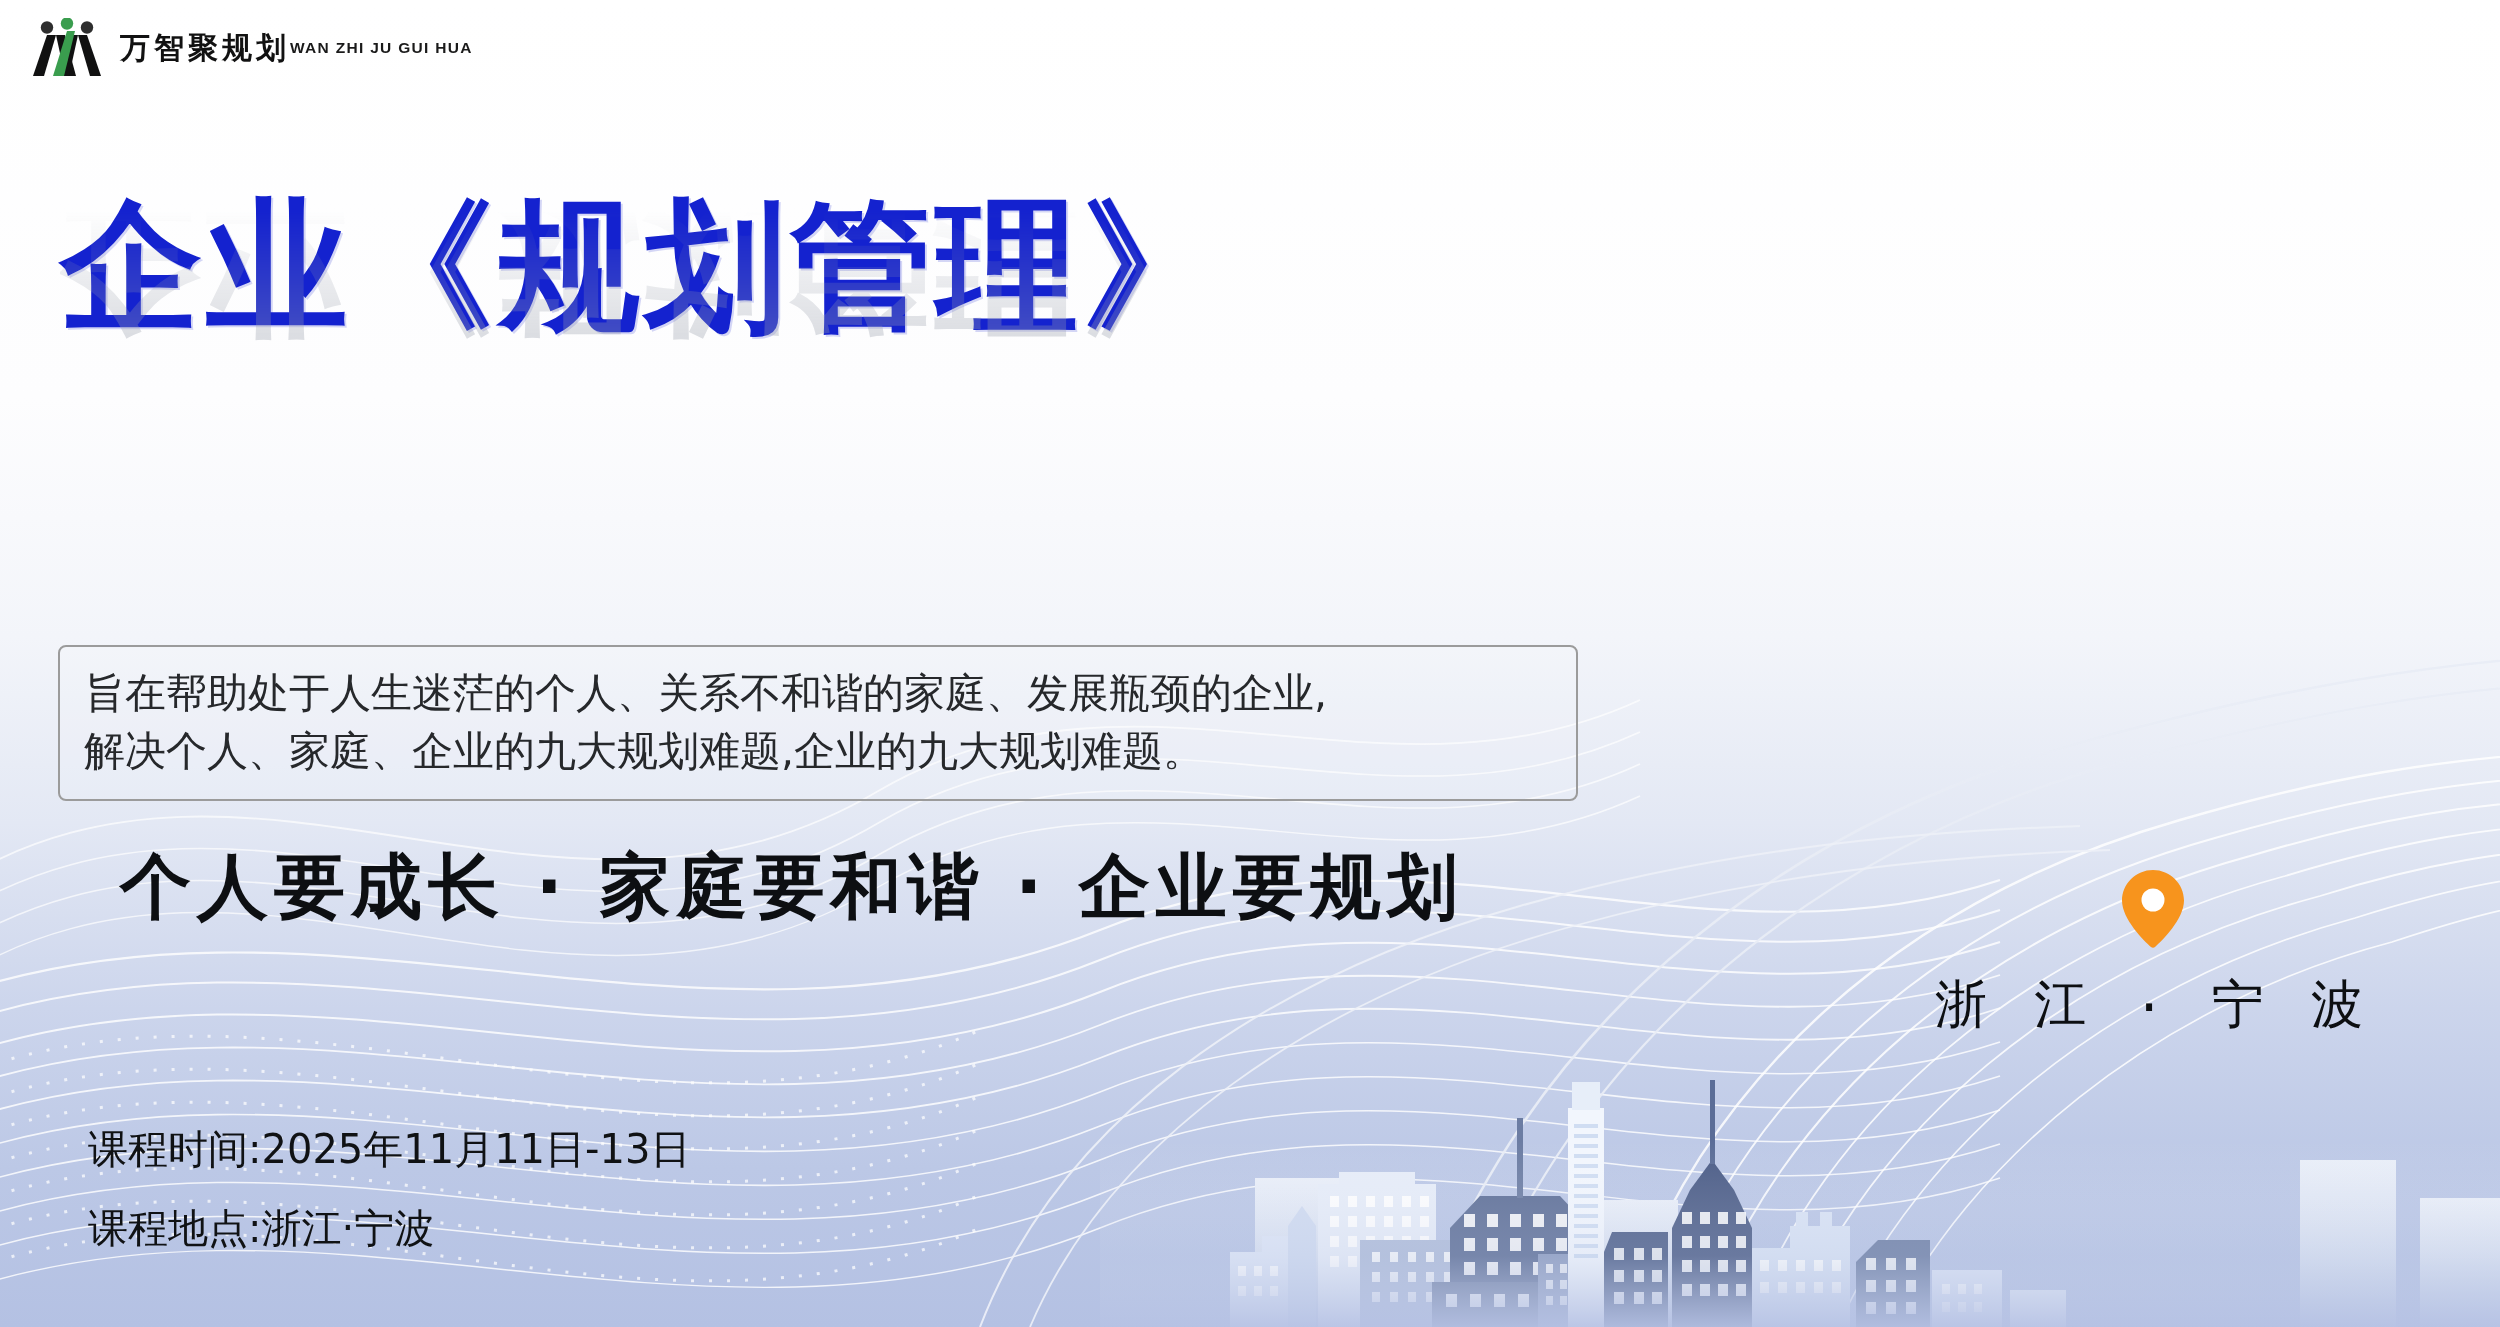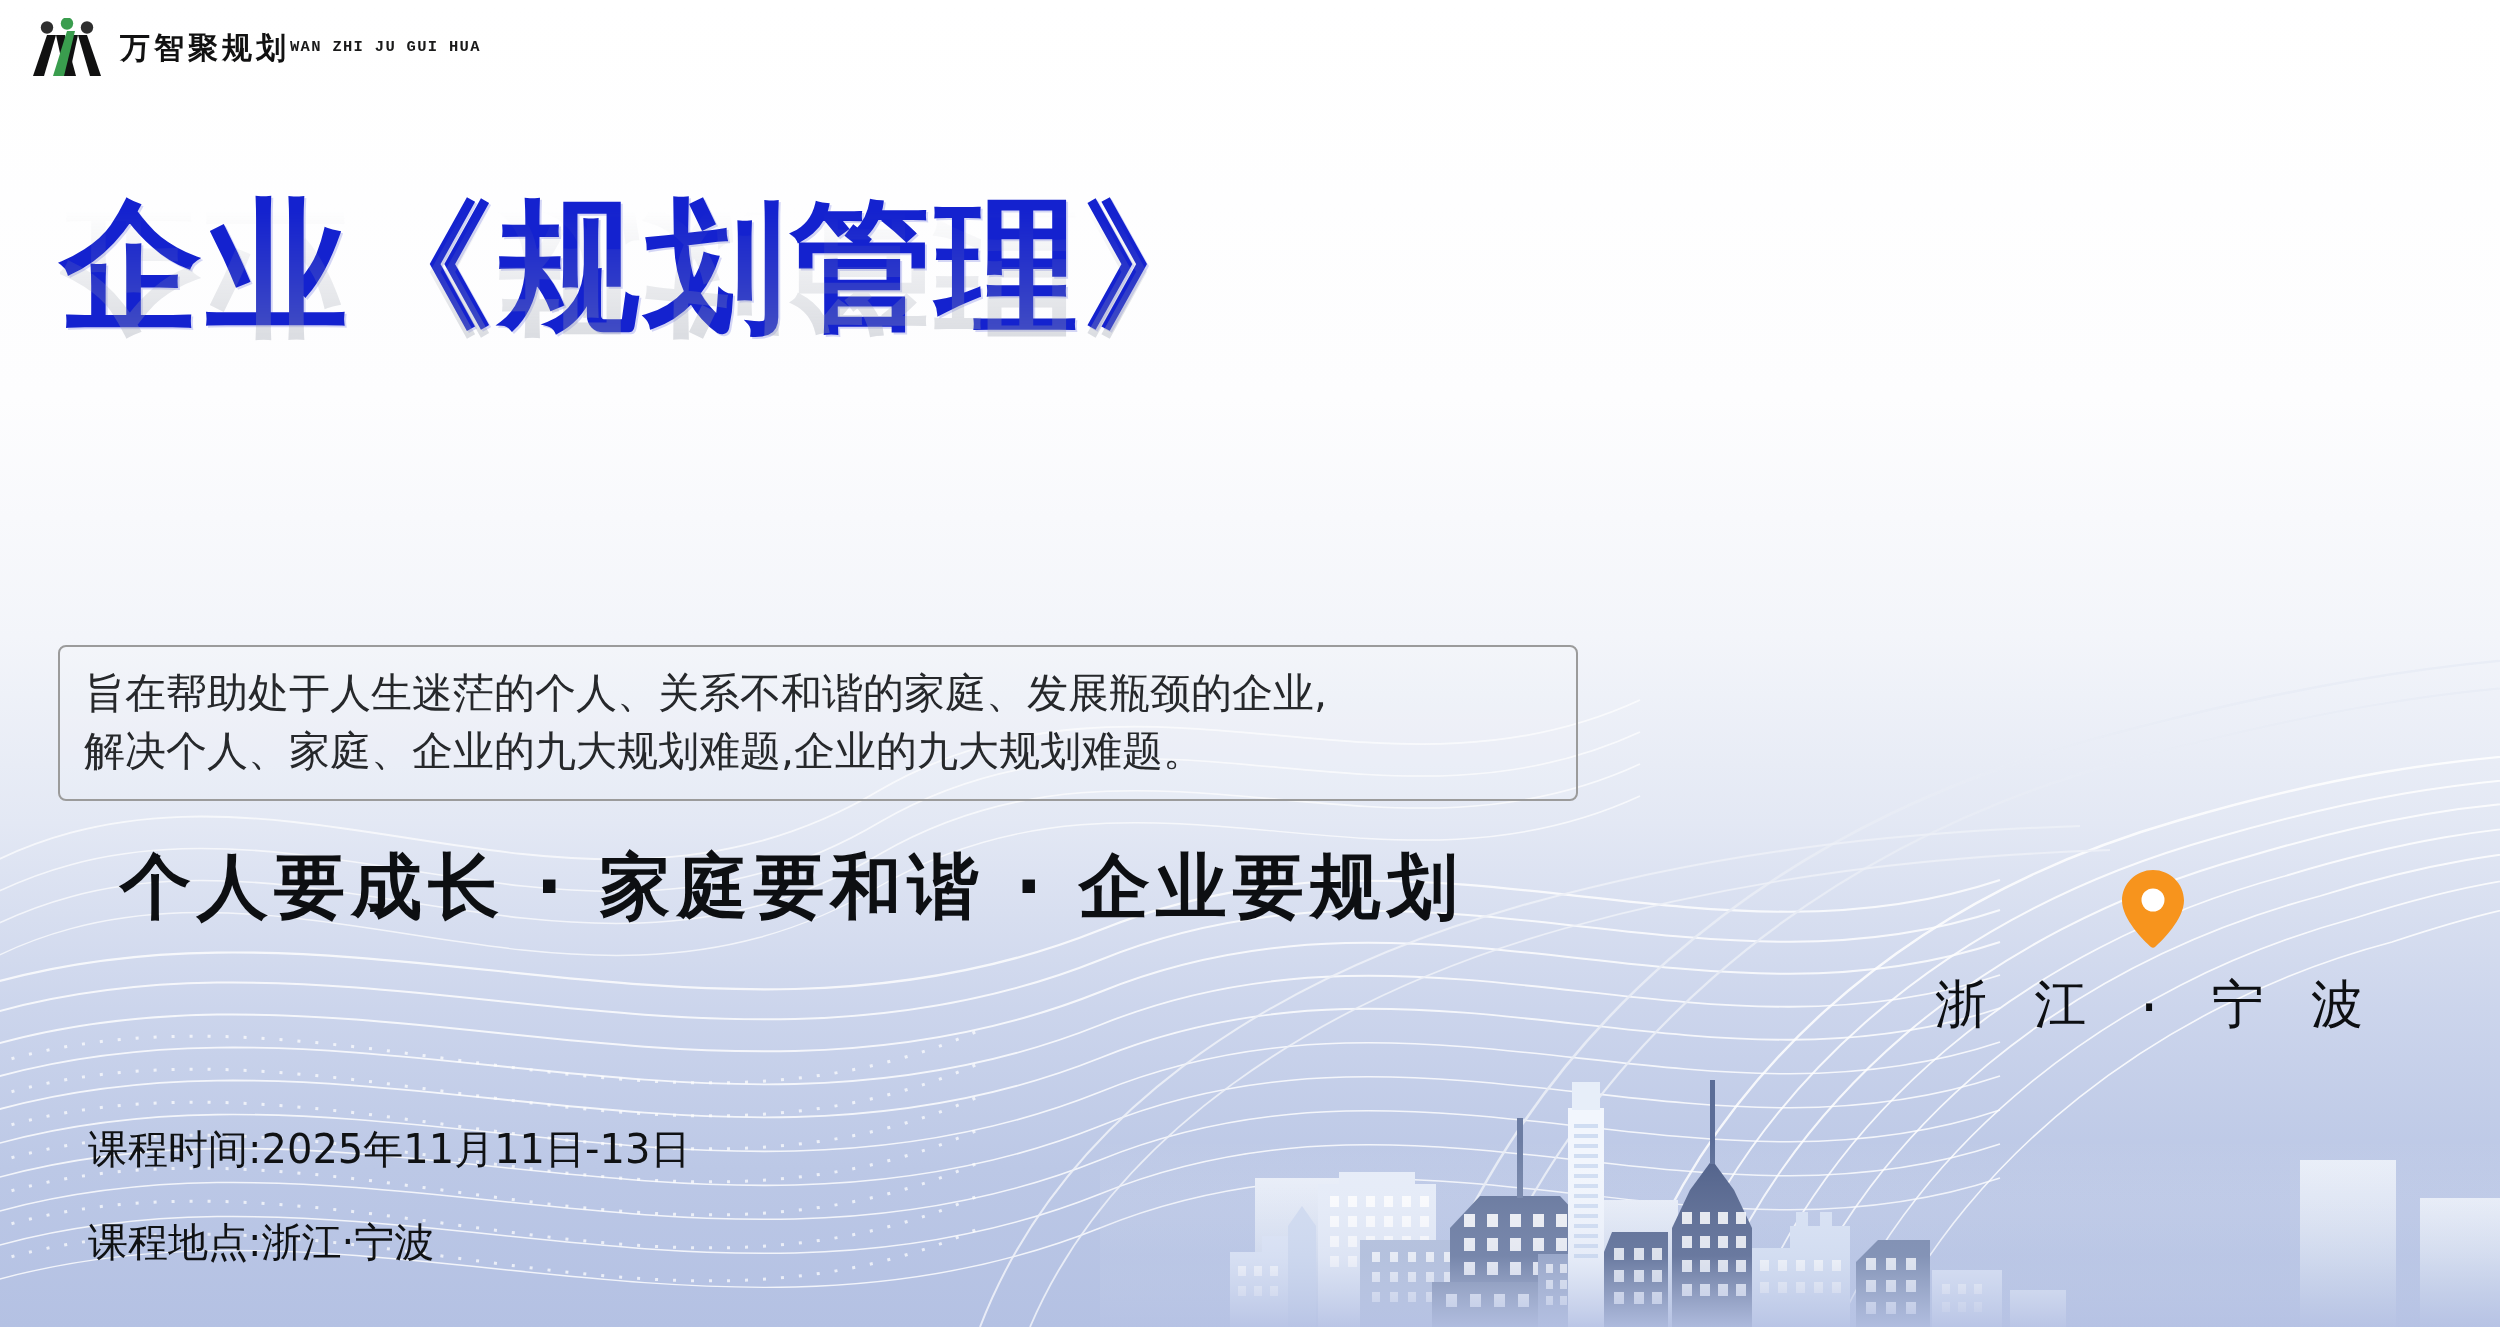--- a/index.html
+++ b/index.html
@@ -24,21 +24,21 @@
   .bg-layer{position:absolute;inset:0;pointer-events:none;}
   .bg-svg{position:absolute;left:0;top:0;width:2500px;height:1327px;}
 
   
   #logo{position:absolute;left:30px;top:18px;display:flex;align-items:center;gap:16px;}
   #logo-mark{width:74px;height:60px;display:block;}
   #logo-text{display:flex;flex-direction:row;justify-content:center;line-height:1;}
   #logo-cn{font-size:30px;font-weight:700;letter-spacing:4px;color:#111111;
     font-family:"DejaVu Serif","Liberation Serif",serif;}
   #logo-en{font-size:15.5px;font-weight:700;letter-spacing:1.3px;color:#1a1a1a;margin-top:7px;
-    font-family:Liberation Mono, monospace;}
+    font-family:Liberation Sans, sans-serif;}
 
   
   #title-wrap{position:absolute;left:60px;top:195px;width:1600px;}
   #title{
     font-family:"DejaVu Sans","Liberation Sans",sans-serif;
     font-size:142px;font-weight:700;color:#1422cf;
     letter-spacing:4px;line-height:1.0;white-space:nowrap;
     text-shadow:2px 2px 0 rgba(20,34,207,.18);
   }
   #title-reflection{
@@ -68,21 +68,21 @@
   #tagline{
     position:absolute;left:120px;top:840px;
     font-family:"DejaVu Sans","Liberation Sans",sans-serif;
     font-size:71px;font-weight:700;color:#0d0f12;letter-spacing:6px;white-space:nowrap;
   }
 
   
   #meta{position:absolute;left:88px;top:1122px;}
   .meta-line{
     font-family:"DejaVu Sans","Liberation Sans",sans-serif;
-    font-size:40px;color:#101214;white-space:nowrap;margin-bottom:38px;
+    font-size:40px;color:#101214;white-space:nowrap;margin-bottom:24px;
   }
   .meta-line:last-child{margin-bottom:16px;}
 
   
   #location{
     position:absolute;left:1935px;top:870px;
     display:flex;flex-direction:column;align-items:center;
   }
   #pin-icon{display:block;width:62px;height:78px;}
   #location-label{

